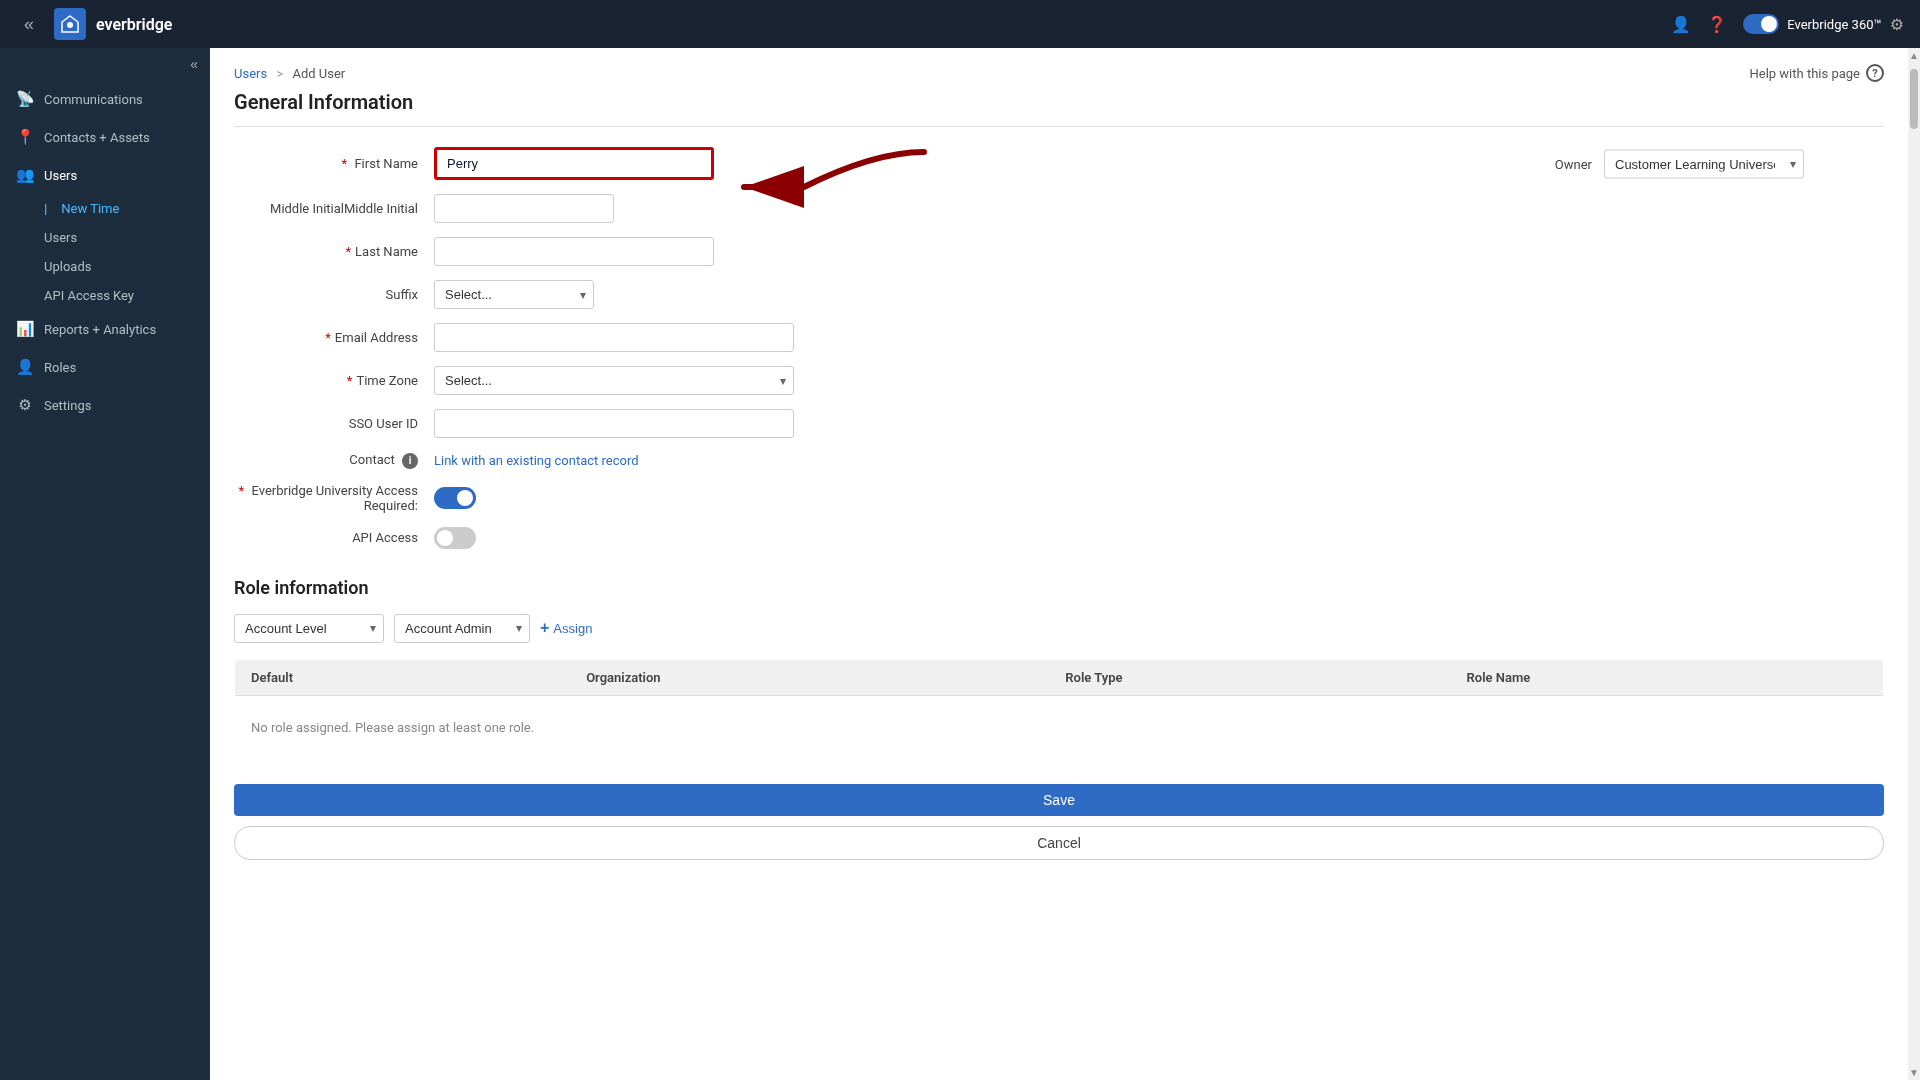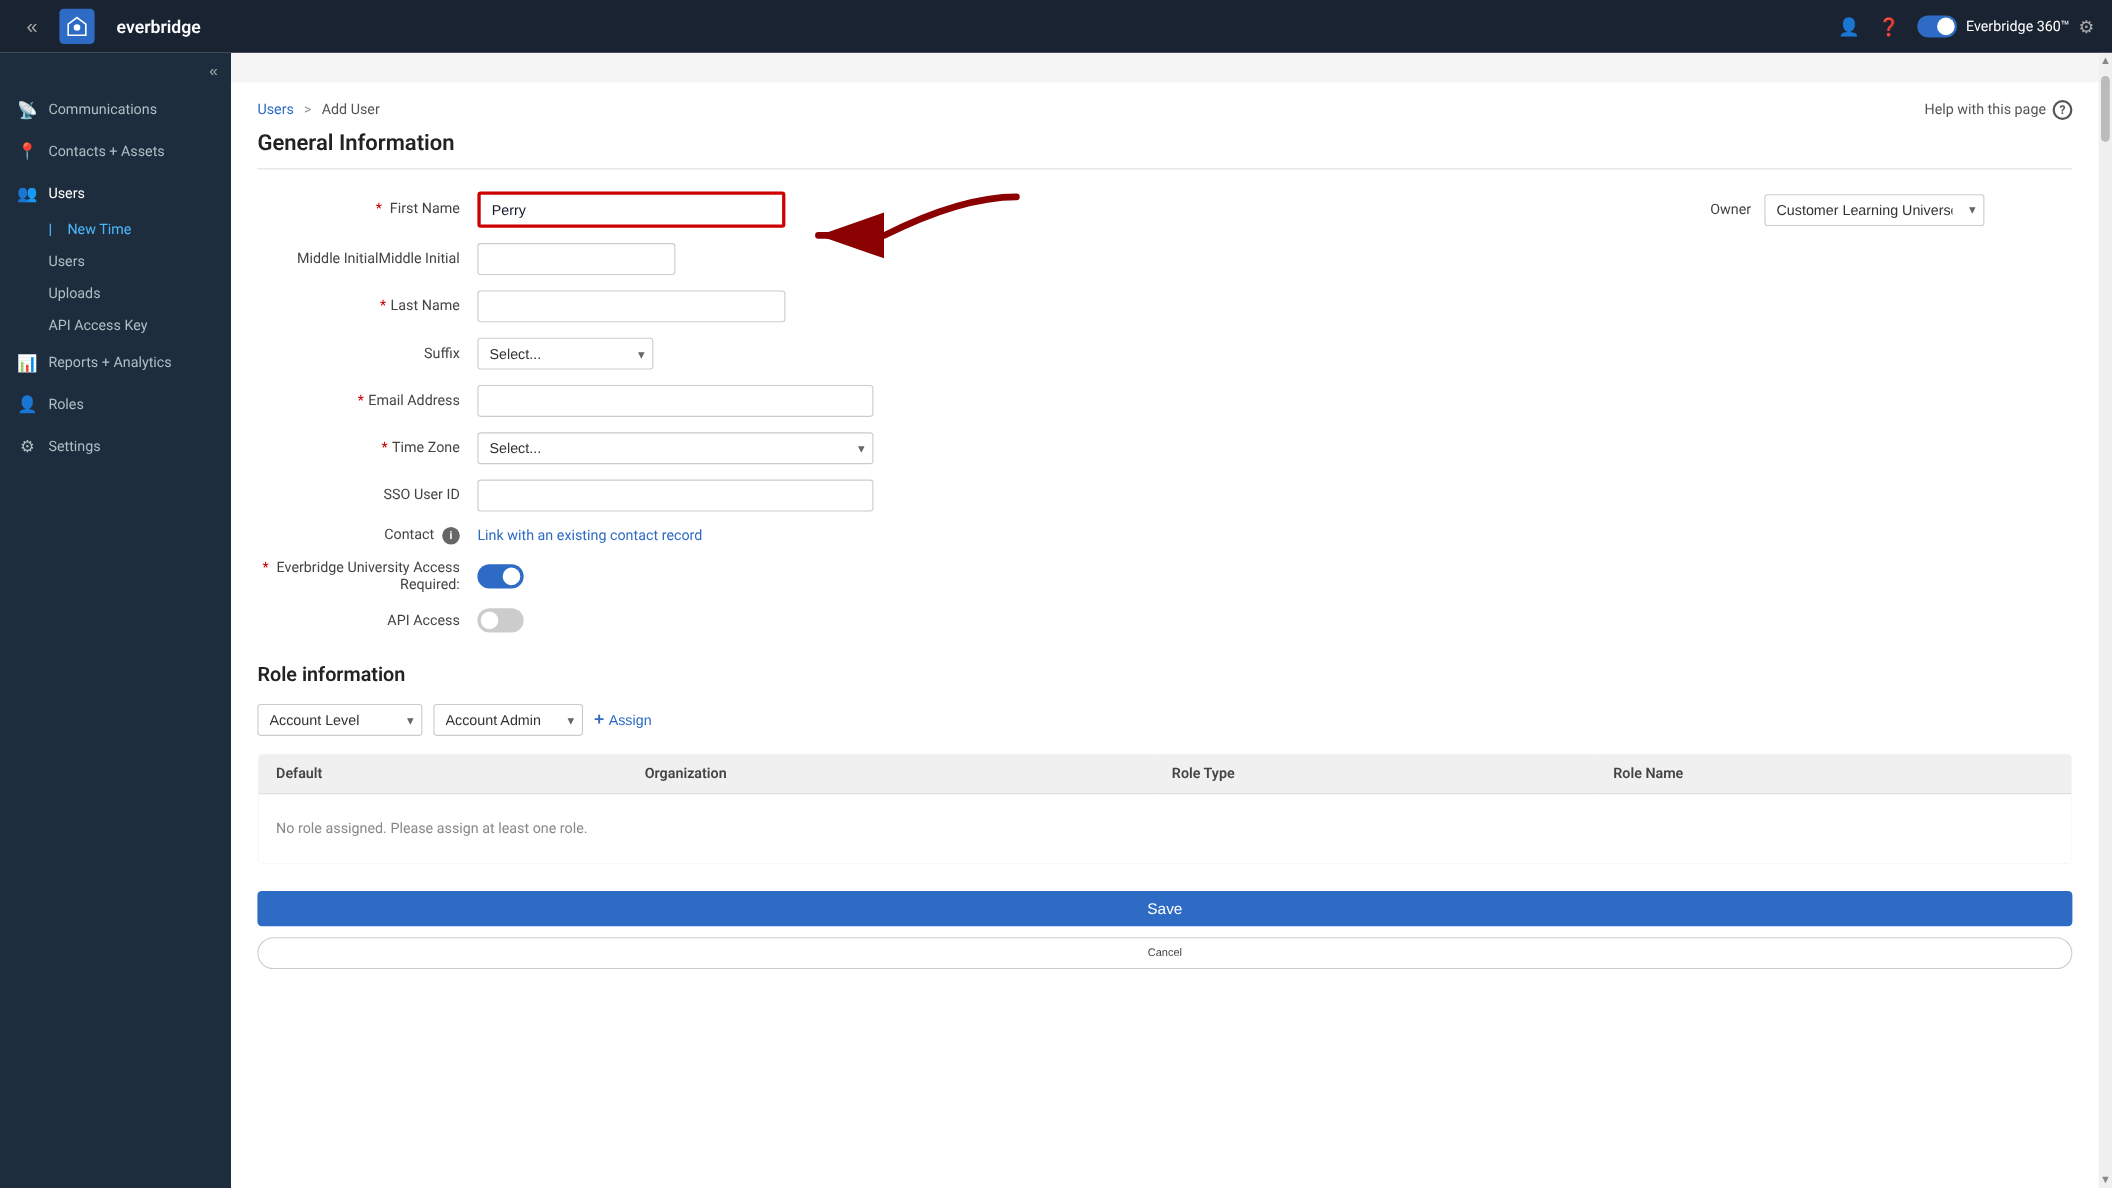--- a/index.html
+++ b/index.html
@@ -10,21 +10,21 @@
       background: #1a2332;
       height: 48px;
       display: flex;
       align-items: center;
       justify-content: space-between;
       padding: 0 16px;
       flex-shrink: 0;
       color: white;
     }
     .topbar-left { display: flex; align-items: center; gap: 12px; }
-    .logo { display: flex; align-items: center; gap: 20px; text-align: center; }
+    .logo { display: flex; align-items: center; gap: 10px; text-align: center; }
     .logo-icon { width: 32px; height: 32px; background: #2d6bc4; border-radius: 4px; display: flex; align-items: center; justify-content: center; font-size: 18px; color: white; font-weight: bold; }
     .logo-text { color: white; font-size: 16px; font-weight: 600; }
     .topbar-right { display: flex; align-items: center; gap: 16px; }
     .topbar-icon { color: #aaa; cursor: pointer; font-size: 16px; }
     .chevron-btn { background: none; border: none; color: #aaa; cursor: pointer; font-size: 18px; padding: 4px 8px; }
     .everbridge-360 { display: flex; align-items: center; gap: 8px; color: white; font-size: 13px; }
     .toggle-switch { width: 36px; height: 20px; background: #2d6bc4; border-radius: 10px; position: relative; cursor: pointer; }
     .toggle-switch::after { content: ''; position: absolute; width: 16px; height: 16px; background: white; border-radius: 50%; top: 2px; right: 2px; }
 
     
@@ -58,21 +58,20 @@
     .sidebar-sub { padding-left: 44px; }
     .sidebar-sub .sidebar-item { padding: 7px 16px 7px 0; font-size: 13px; }
 
     
     .main-content {
       flex: 1;
       background: white;
       overflow-y: auto;
       display: flex;
       flex-direction: column;
-      margin-top: 27px;
     }
 
     
     .breadcrumb {
       padding: 16px 24px 8px;
       color: #555;
       font-size: 13px;
       display: flex;
       align-items: center;
       justify-content: space-between;
@@ -161,21 +160,21 @@
 
     
     .role-table { width: 100%; border-collapse: collapse; border: 1px solid #e0e0e0; border-radius: 4px; overflow: hidden; }
     .role-table th { background: #f0f0f0; padding: 10px 16px; text-align: left; font-size: 13px; font-weight: 600; color: #444; border-bottom: 1px solid #ddd; }
     .role-table td { padding: 24px 16px; font-size: 13px; color: #555; }
     .role-table .empty-row td { text-align: left; color: #888; font-style: normal; }
 
     
     .action-buttons { margin-top: 24px; display: flex; gap: 10px; flex-direction: column; }
     .btn-primary { background: #2d6bc4; color: white; border: none; padding: 8px 20px; border-radius: 4px; cursor: pointer; font-size: 14px; font-weight: 500; }
-    .btn-secondary { background: white; color: #444; border: 1px solid #ccc; padding: 8px 20px; border-radius: 16px; cursor: pointer; font-size: 10px; }
+    .btn-secondary { background: white; color: #444; border: 1px solid #ccc; padding: 8px 20px; border-radius: 16px; cursor: pointer; font-size: 14px; }
 
     
     .main-content::-webkit-scrollbar { width: 8px; }
     .main-content::-webkit-scrollbar-track { background: #f0f0f0; }
     .main-content::-webkit-scrollbar-thumb { background: #bbb; border-radius: 4px; }
   </style>
 </head>
 <body>
 
 <div class="topbar">

